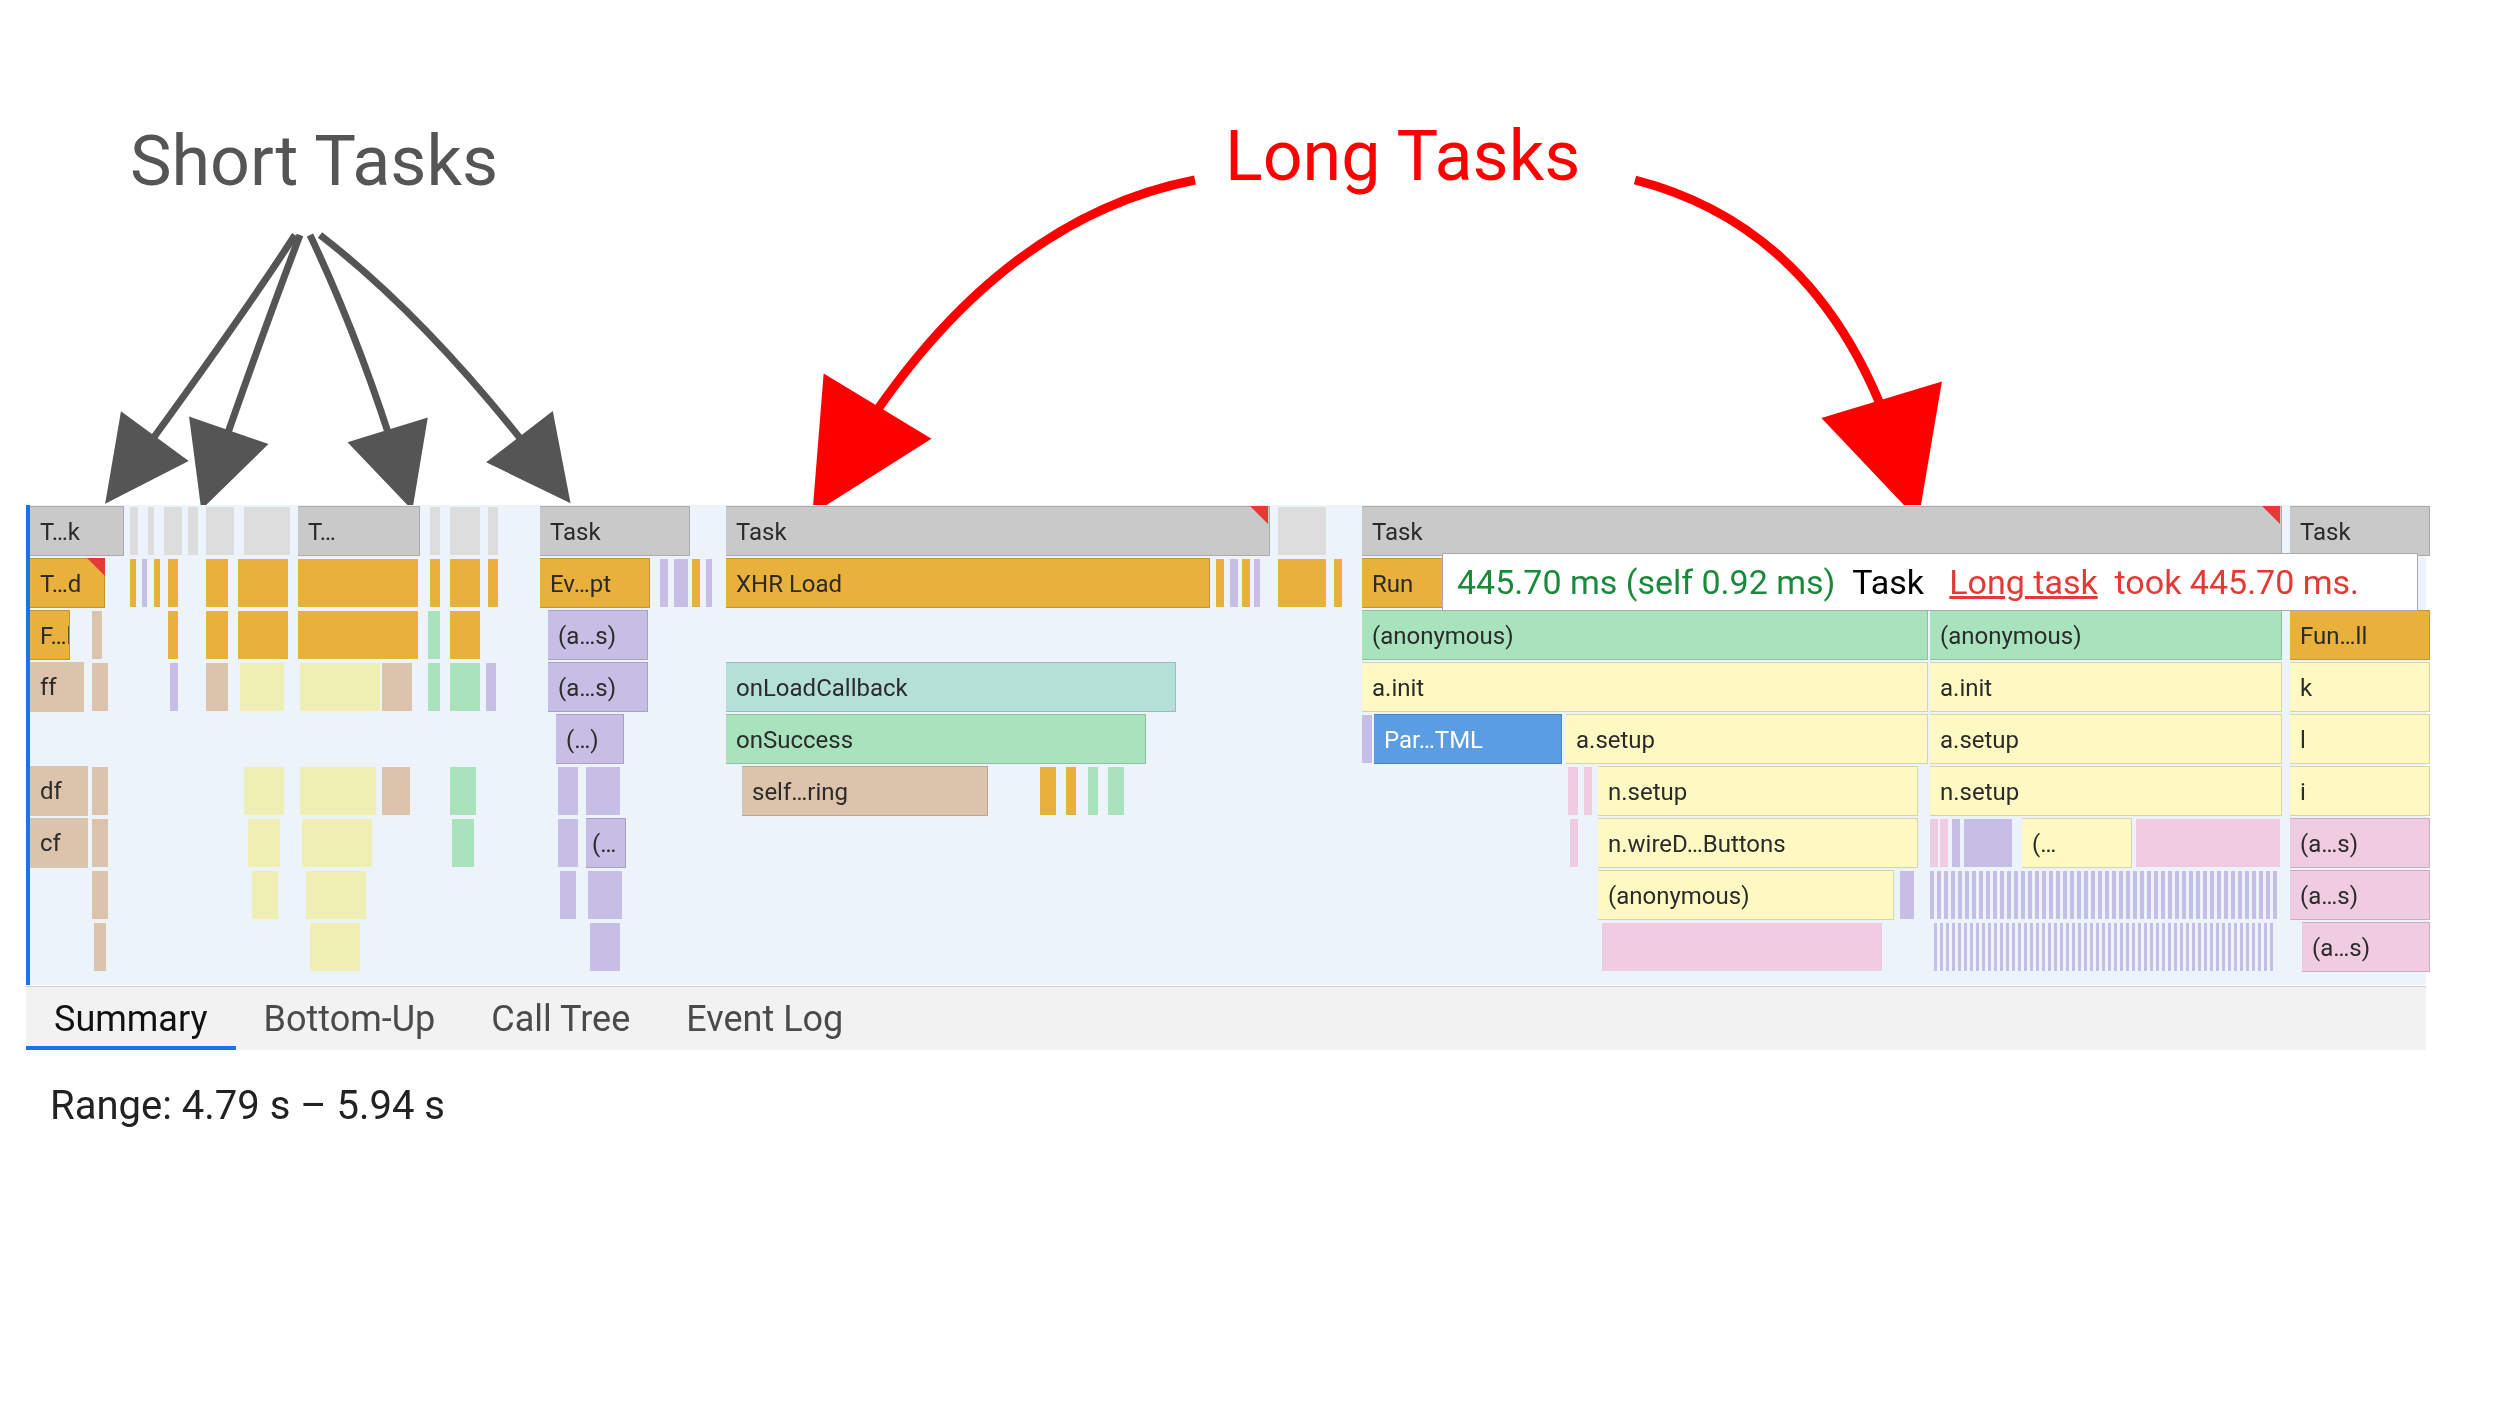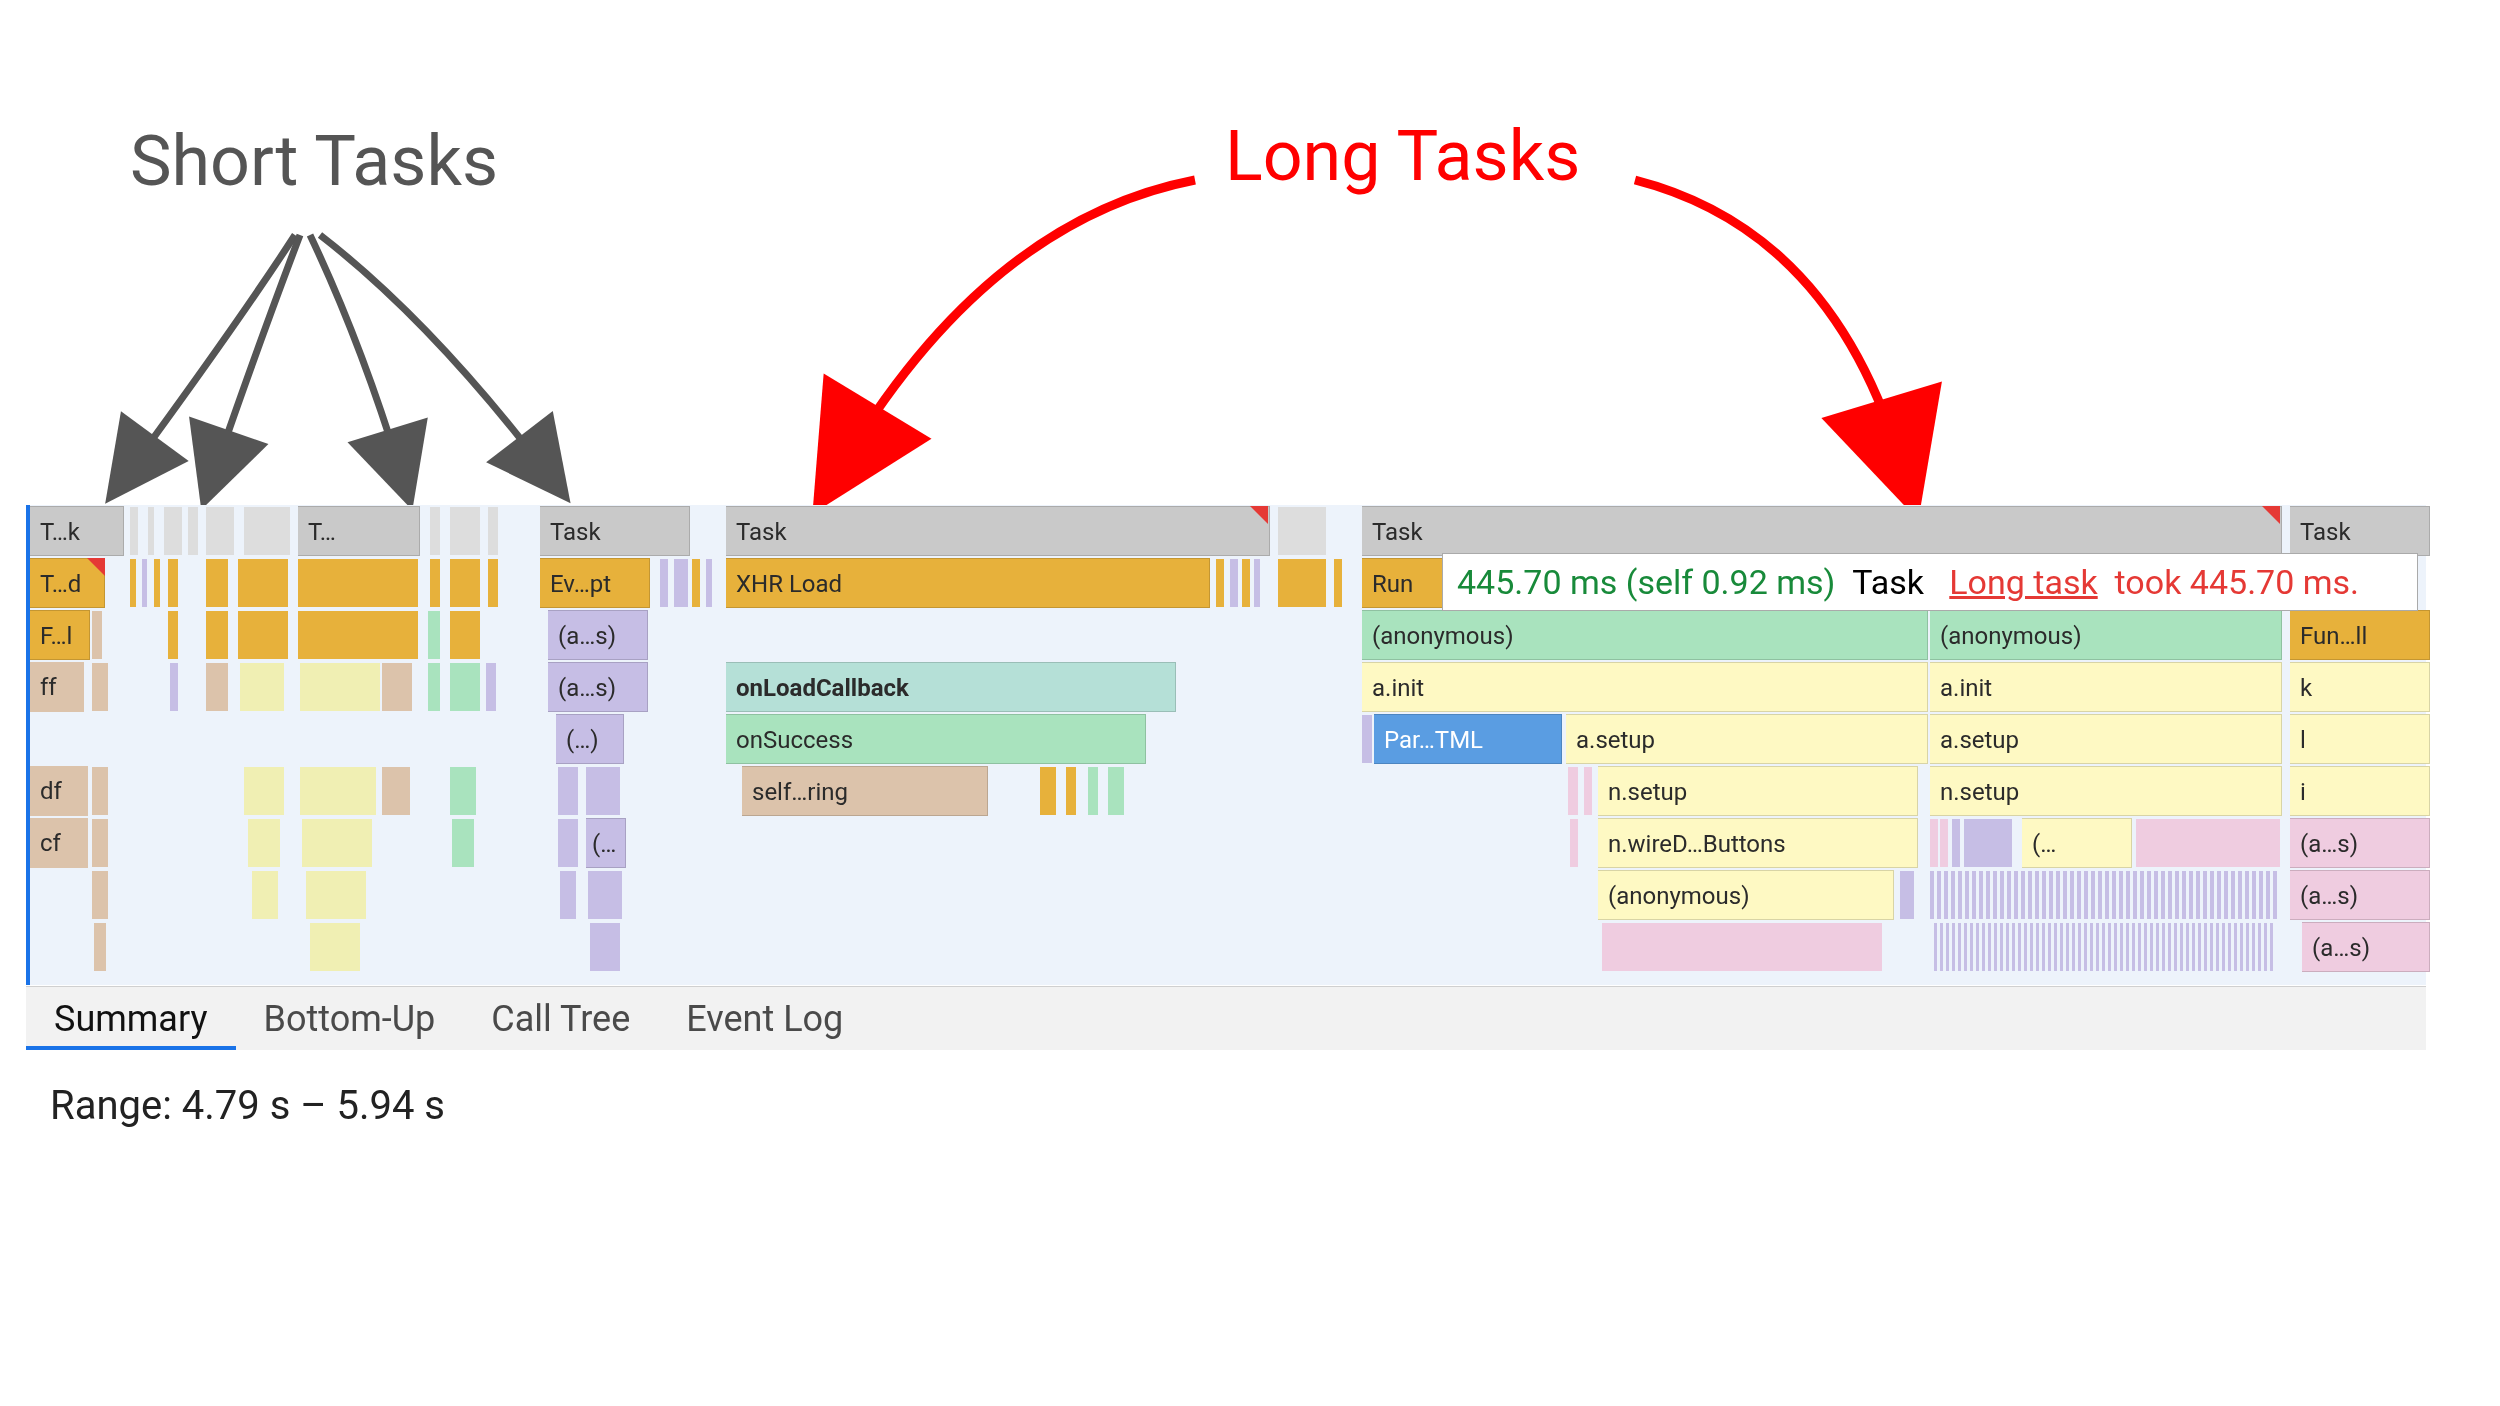--- a/index.html
+++ b/index.html
@@ -22,21 +22,21 @@
   .r5 { top: 260px; }
   .r6 { top: 312px; }
   .r7 { top: 364px; }
   .r8 { top: 416px; }
 
   .block { position: absolute; top: 1px; height: 50px; border: 1px solid rgba(0,0,0,0.15); border-left:none; font-size: 24px; color: #2b2b2b; line-height: 50px; padding: 0 10px; overflow: hidden; white-space: nowrap; }
   .thin { border: none; top: 2px; height: 48px; }
 
   .gray   { background: #c9c9c9; }
   .gold   { background: #e7b13b; }
-  .teal   { background: #b5e0d7; font-weight: bold; }
+  .teal   { background: #b5e0d7; }
   .mint   { background: #a9e3be; }
   .lilac  { background: #c6bee5; }
   .tan    { background: #dcc3ab; }
   .lemon  { background: #f0efb3; }
   .pink   { background: #fef9c3; }
   .pink2  { background: #efcce0; }
   .blue   { background: #5a9de2; color:#fff; }
   .ltgray { background: #ddd; }
 
   .tri { position:absolute; top:1px; width:0; height:0; border-top:18px solid #e53935; border-left:18px solid transparent; }
@@ -109,21 +109,21 @@
       <div class="stripe gold thin" style="left:138px;width:10px"></div>
       <div class="stripe gold thin" style="left:176px;width:22px"></div>
       <div class="stripe gold thin" style="left:208px;width:50px"></div>
       <div class="stripe gold thin" style="left:268px;width:120px"></div>
       <div class="stripe gold thin" style="left:400px;width:10px"></div>
       <div class="stripe gold thin" style="left:420px;width:30px"></div>
       <div class="stripe gold thin" style="left:458px;width:10px"></div>
     </div>
 
     <div class="row r2">
-      <div class="block gold" style="left:0;width:60px">F…l</div>
+      <div class="block gold" style="left:0;width:40px">F…l</div>
       <div class="stripe tan thin" style="left:62px;width:10px"></div>
       <div class="stripe gold thin" style="left:138px;width:10px"></div>
       <div class="stripe gold thin" style="left:176px;width:22px"></div>
       <div class="stripe gold thin" style="left:208px;width:50px"></div>
       <div class="stripe gold thin" style="left:268px;width:120px"></div>
       <div class="stripe mint thin" style="left:398px;width:12px"></div>
       <div class="stripe gold thin" style="left:420px;width:30px"></div>
     </div>
 
     <div class="row r3">

